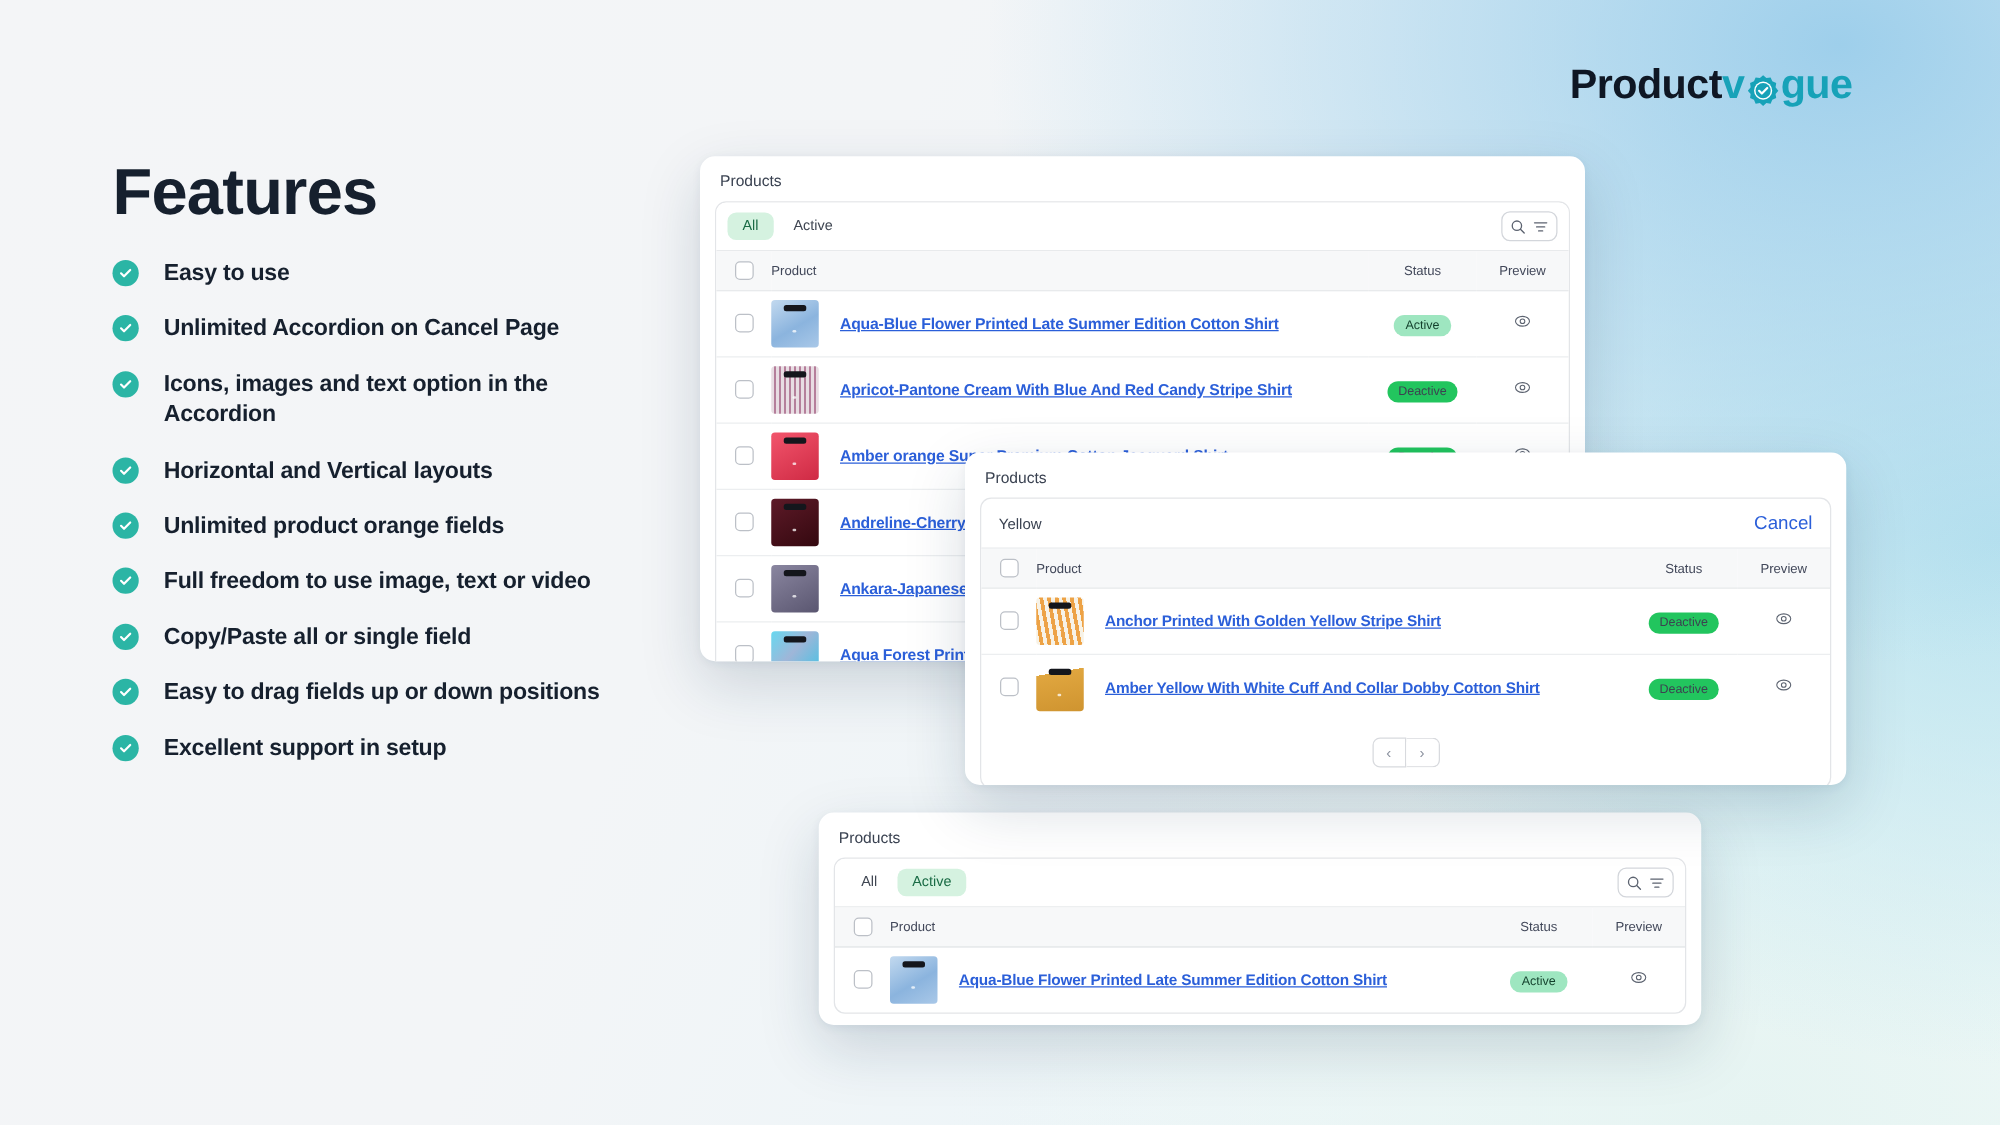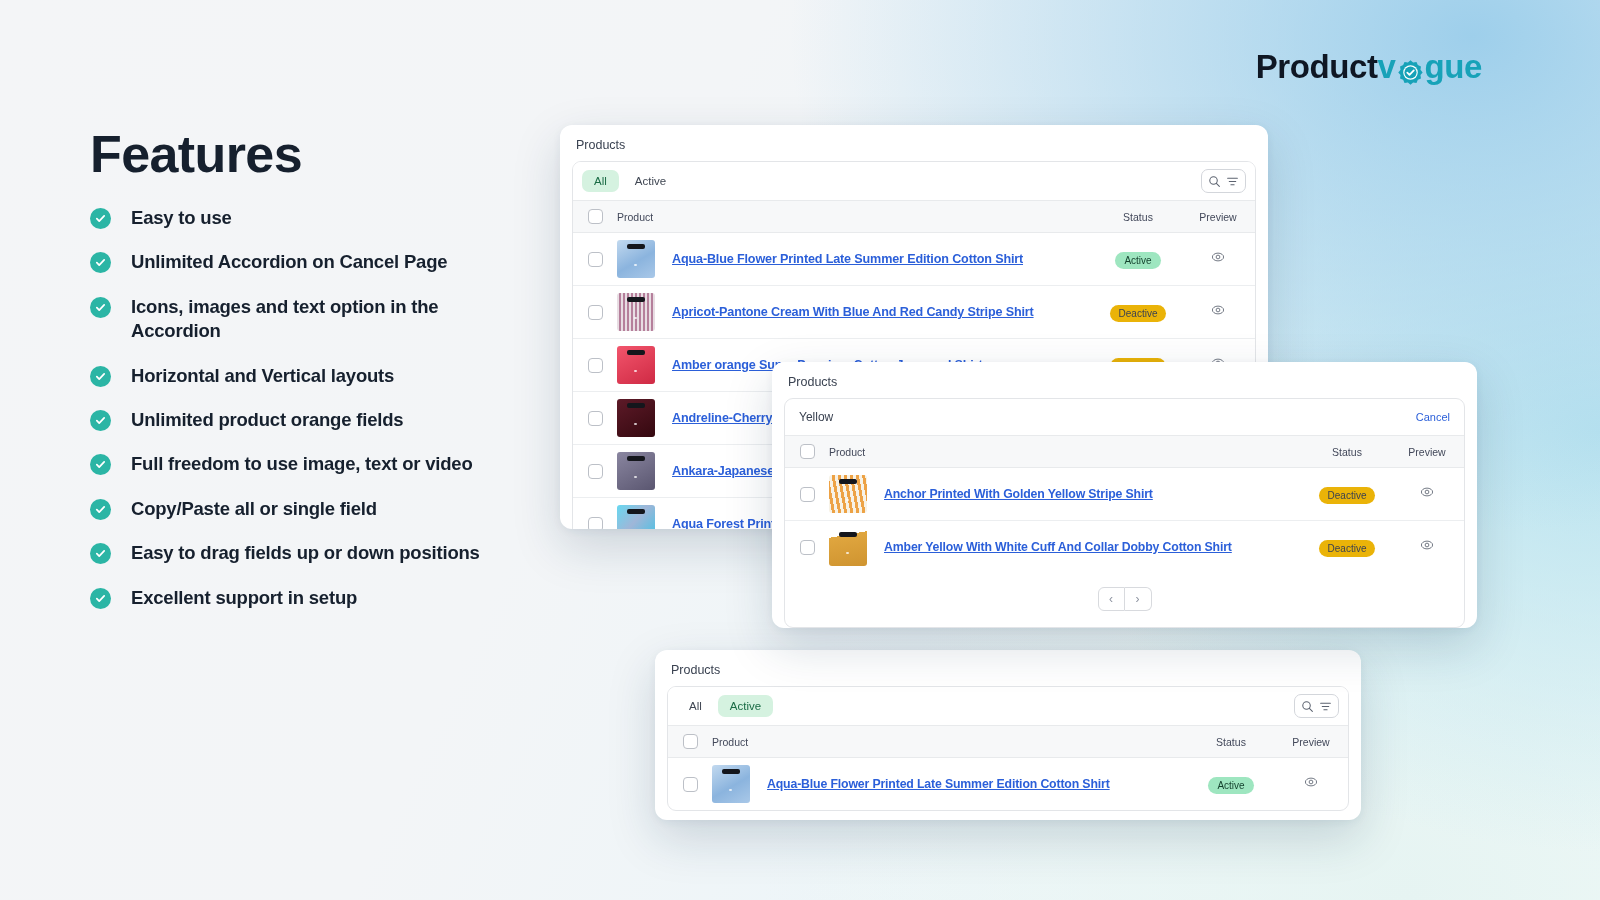--- a/index.html
+++ b/index.html
@@ -130,36 +130,36 @@
     font-size: 12.3px; font-weight: 700;
     color: #2b5fd9; text-decoration: underline;
     letter-spacing: -0.15px; white-space: nowrap;
     overflow: hidden; text-overflow: clip;
   }
   .pill {
     display: inline-block; font-size: 10px;
     padding: 3px 9px; border-radius: 10px; white-space: nowrap;
   }
   .pill.active { background: #9ee6c0; color: #123f2b; }
-  .pill.deactive { background: #eab308; color: #3c4250; }
+  .pill.deactive { background: #22c55e; color: #3c4250; }
   .eye { display: inline-block; }
 
   
   #card-products-all { left: 560px; top: 125px; width: 708px; height: 404px; }
   #card-products-all .prod-link { font-size: 12.6px; }
 
   
   #card-products-search { left: 772px; top: 362px; width: 705px; height: 266px; }
   .search-bar {
     display: flex; align-items: center;
     padding: 11px 14px; border-bottom: 1px solid #e8eaec;
   }
   .search-value { font-size: 12px; color: #3a4251; }
   .cancel-link {
-    margin-left: auto; font-size: 11px; color: #2b5fd9; cursor: pointer;
+    margin-left: auto; font-size: 15px; color: #2b5fd9; cursor: pointer;
   }
   .pager { display: flex; justify-content: center; padding: 14px 0 16px 0; }
   .pager-btn {
     width: 27px; height: 24px; border: 1px solid #d8dade;
     display: flex; align-items: center; justify-content: center;
     color: #8d93a0; font-size: 12px; background: #fff; cursor: pointer;
   }
   .pager-btn:first-child { border-radius: 6px 0 0 6px; }
   .pager-btn:last-child { border-radius: 0 6px 6px 0; border-left: none; }
 

